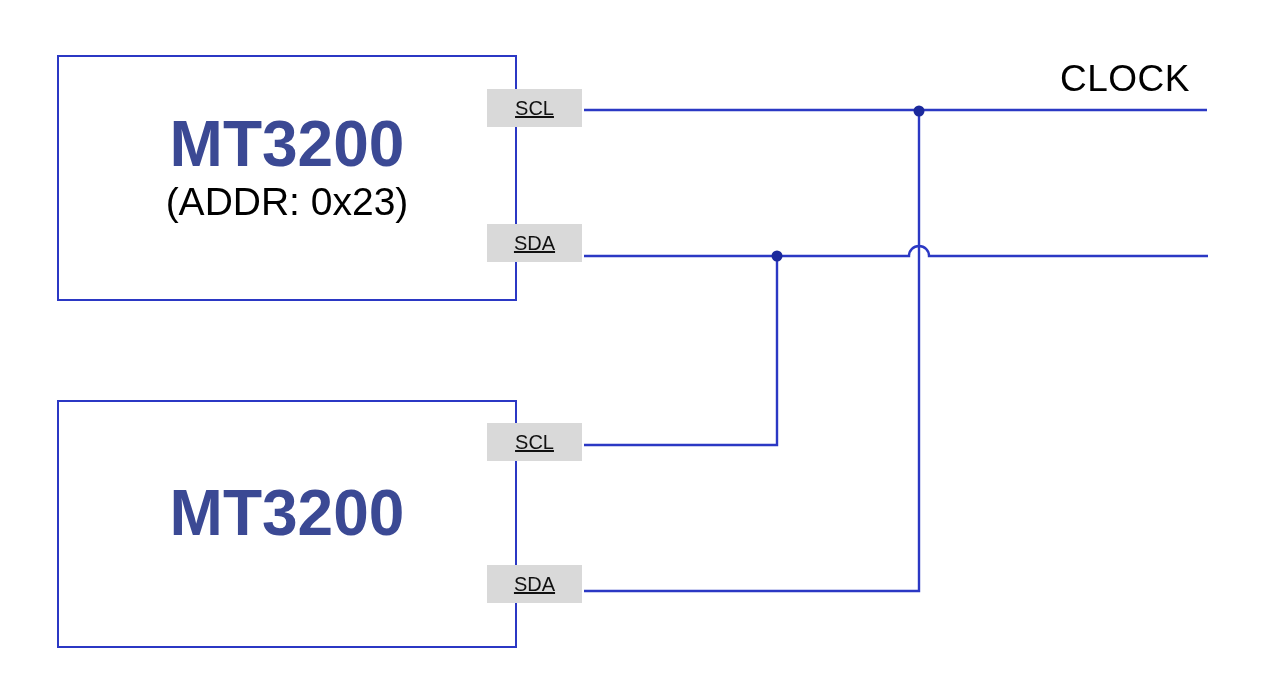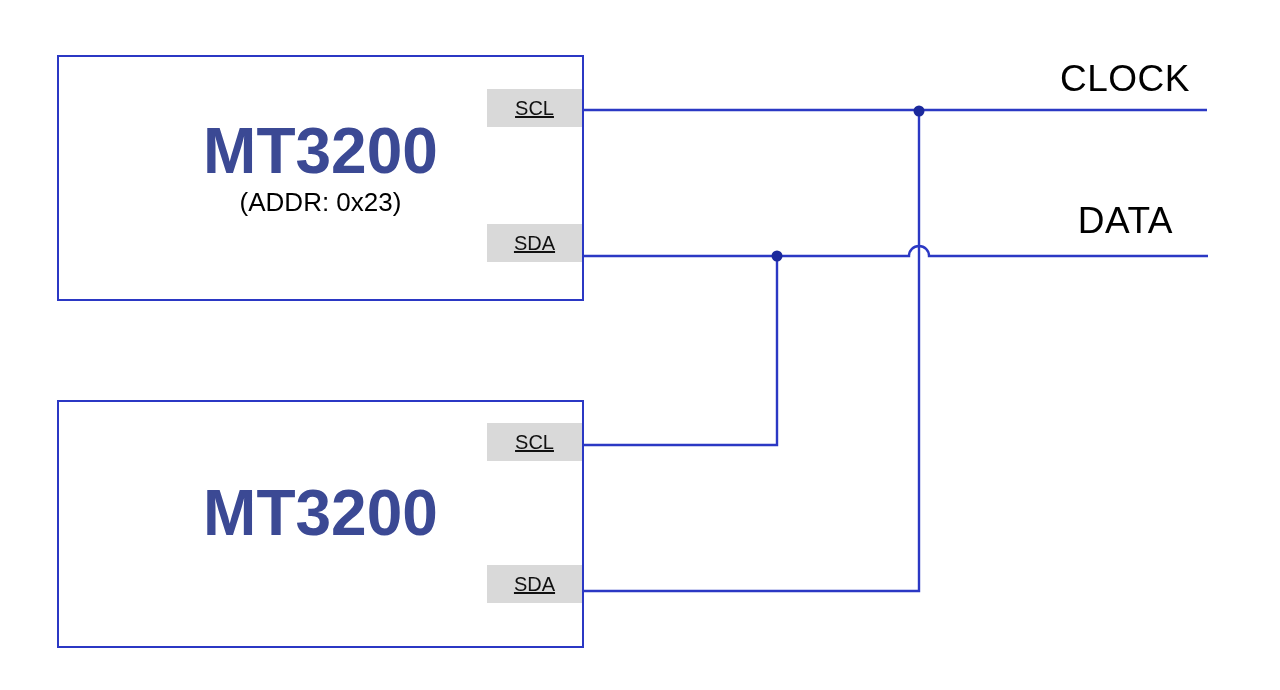--- a/index.html
+++ b/index.html
@@ -27,42 +27,42 @@
     stroke-width: 2.4;
     fill: none;
   }
   .junction-dot {
     fill: var(--junction, #1b299c);
     stroke: none;
   }
   .device-box {
     position: absolute;
     left: 57px;
-    width: 527px;
+    width: 460px;
     box-sizing: border-box;
     border: 2.5px solid var(--box-border, #2b38c4);
     background: #ffffff;
     display: flex;
     align-items: center;
     justify-content: center;
   }
   .device-box.box1 { top: 55px;  height: 246px; }
   .device-box.box2 { top: 400px; height: 248px; }
   .device-text {
     text-align: center;
     transform: translateY(-10px);
   }
   .device-title {
     font-size: 64px;
     font-weight: bold;
     line-height: 1.02;
     color: var(--device-title, #3b4994);
   }
   .device-subtitle {
-    font-size: 26px;
+    font-size: 39px;
     line-height: 1.12;
     margin-top: 3px;
     color: var(--subtitle-text, #000000);
   }
   .pin-label {
     position: absolute;
     left: 487px;
     width: 95px;
     height: 38px;
     background: var(--pin-background, #d9d9d9);
@@ -114,15 +114,14 @@
       <div class="device-title">MT3200</div>
     </div>
   </div>
 
   <div class="pin-label pin-d1-scl">SCL</div>
   <div class="pin-label pin-d1-sda">SDA</div>
   <div class="pin-label pin-d2-scl">SCL</div>
   <div class="pin-label pin-d2-sda">SDA</div>
 
   <div class="bus-label clock-label">CLOCK</div>
-  <div class="bus-label data-label">DATA</div>
 
 </div>
 
 </body></html>

